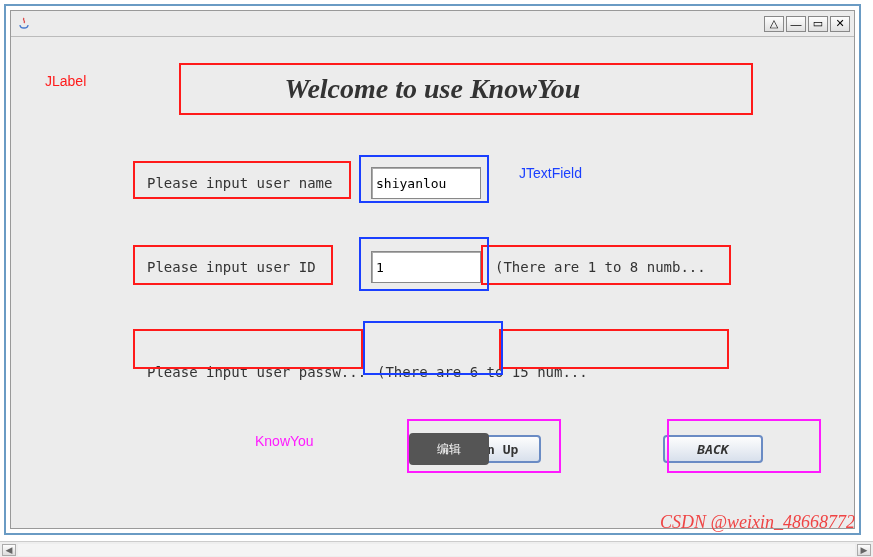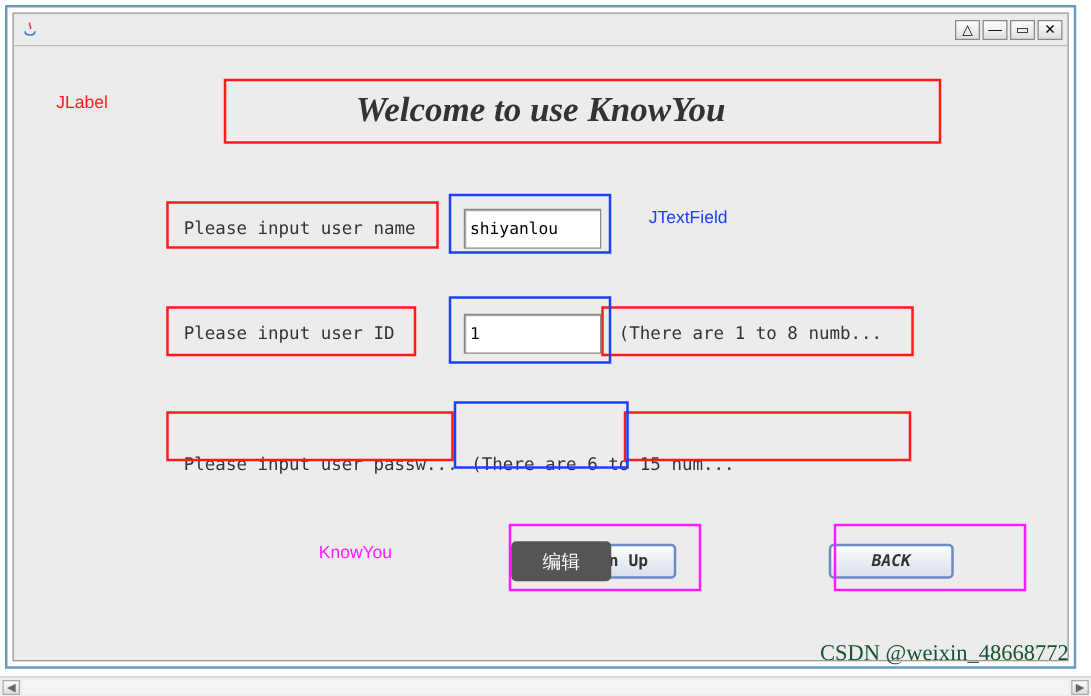--- a/index.html
+++ b/index.html
@@ -127,35 +127,36 @@
     .edit-overlay {
       position: absolute;
       top: 396px; left: 398px;
       width: 80px; height: 32px;
       background: #555;
       color: #fff;
       border-radius: 4px;
       display: flex;
       align-items: center;
       justify-content: center;
-      font-size: 15px;
+      font-size: 12px;
       z-index: 20;
     }
     
     .box-red { position: absolute; border: 2px solid #ff1a1a; pointer-events: none; z-index: 5; }
     .box-blue { position: absolute; border: 2px solid #1a3fff; pointer-events: none; z-index: 5; }
     .box-magenta { position: absolute; border: 2px solid #ff1aff; pointer-events: none; z-index: 5; }
     .ann-text { position: absolute; font-size: 14px; font-weight: normal; z-index: 6; pointer-events: none; }
     .ann-red { color: #ff1a1a; }
     .ann-blue { color: #1a3fff; }
     .ann-mag { color: #ff1aff; }
     .watermark {
       position: absolute;
       right: 18px; bottom: 24px;
-      color: #14532d;
+      color: #ef4444;
+      font-style: italic;
       font-size: 18px;
       font-family: "Times New Roman", serif;
       z-index: 30;
     }
     .scroll-h {
       position: absolute;
       left: 0; right: 0; bottom: 0;
       height: 16px;
       background: #eee;
       border-top: 1px solid #ccc;

